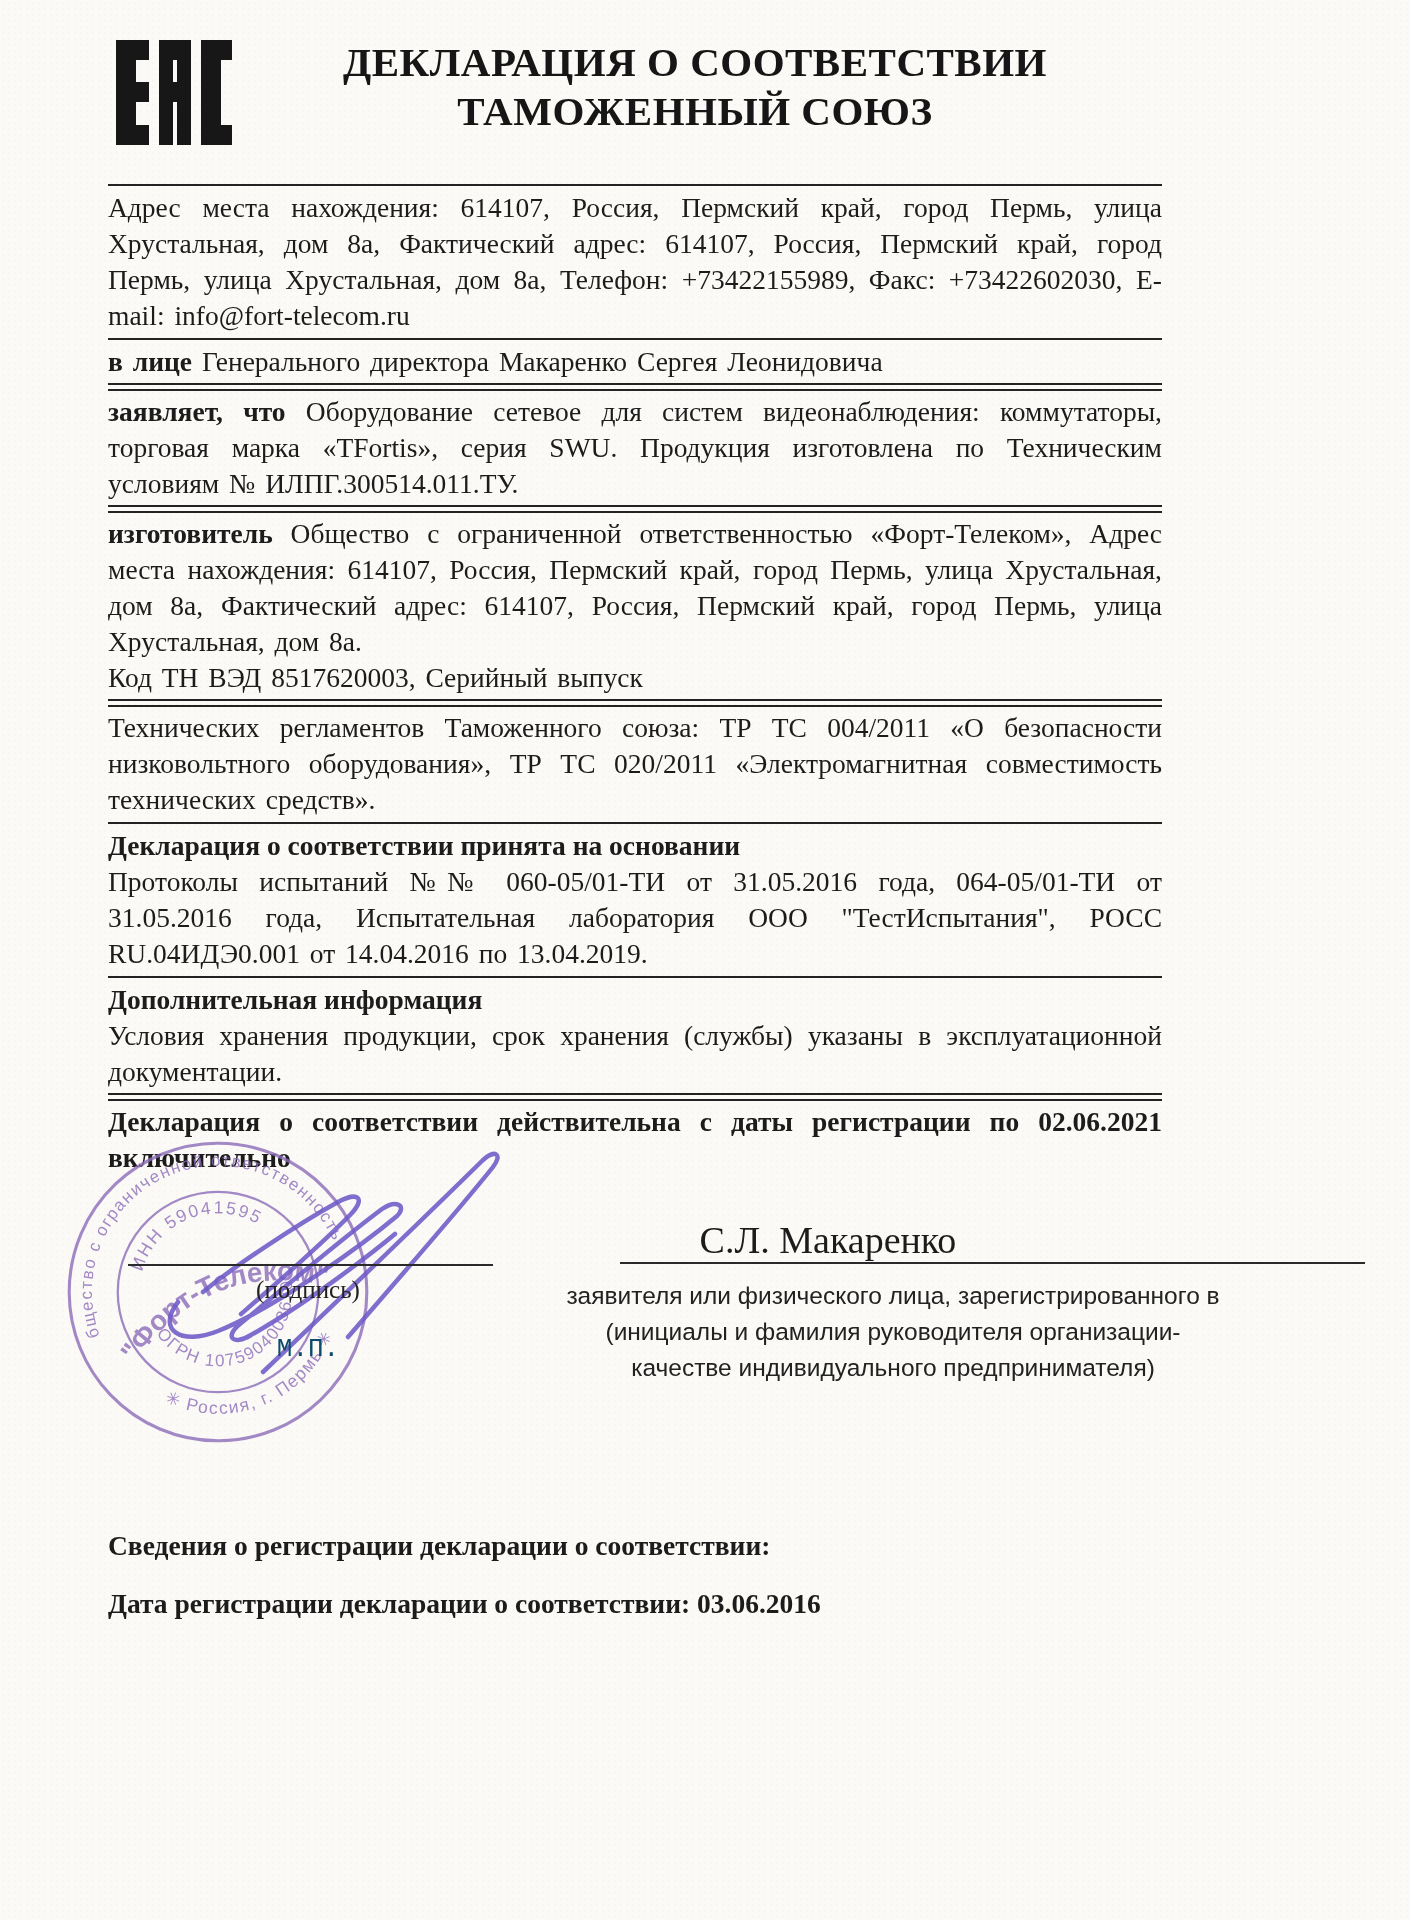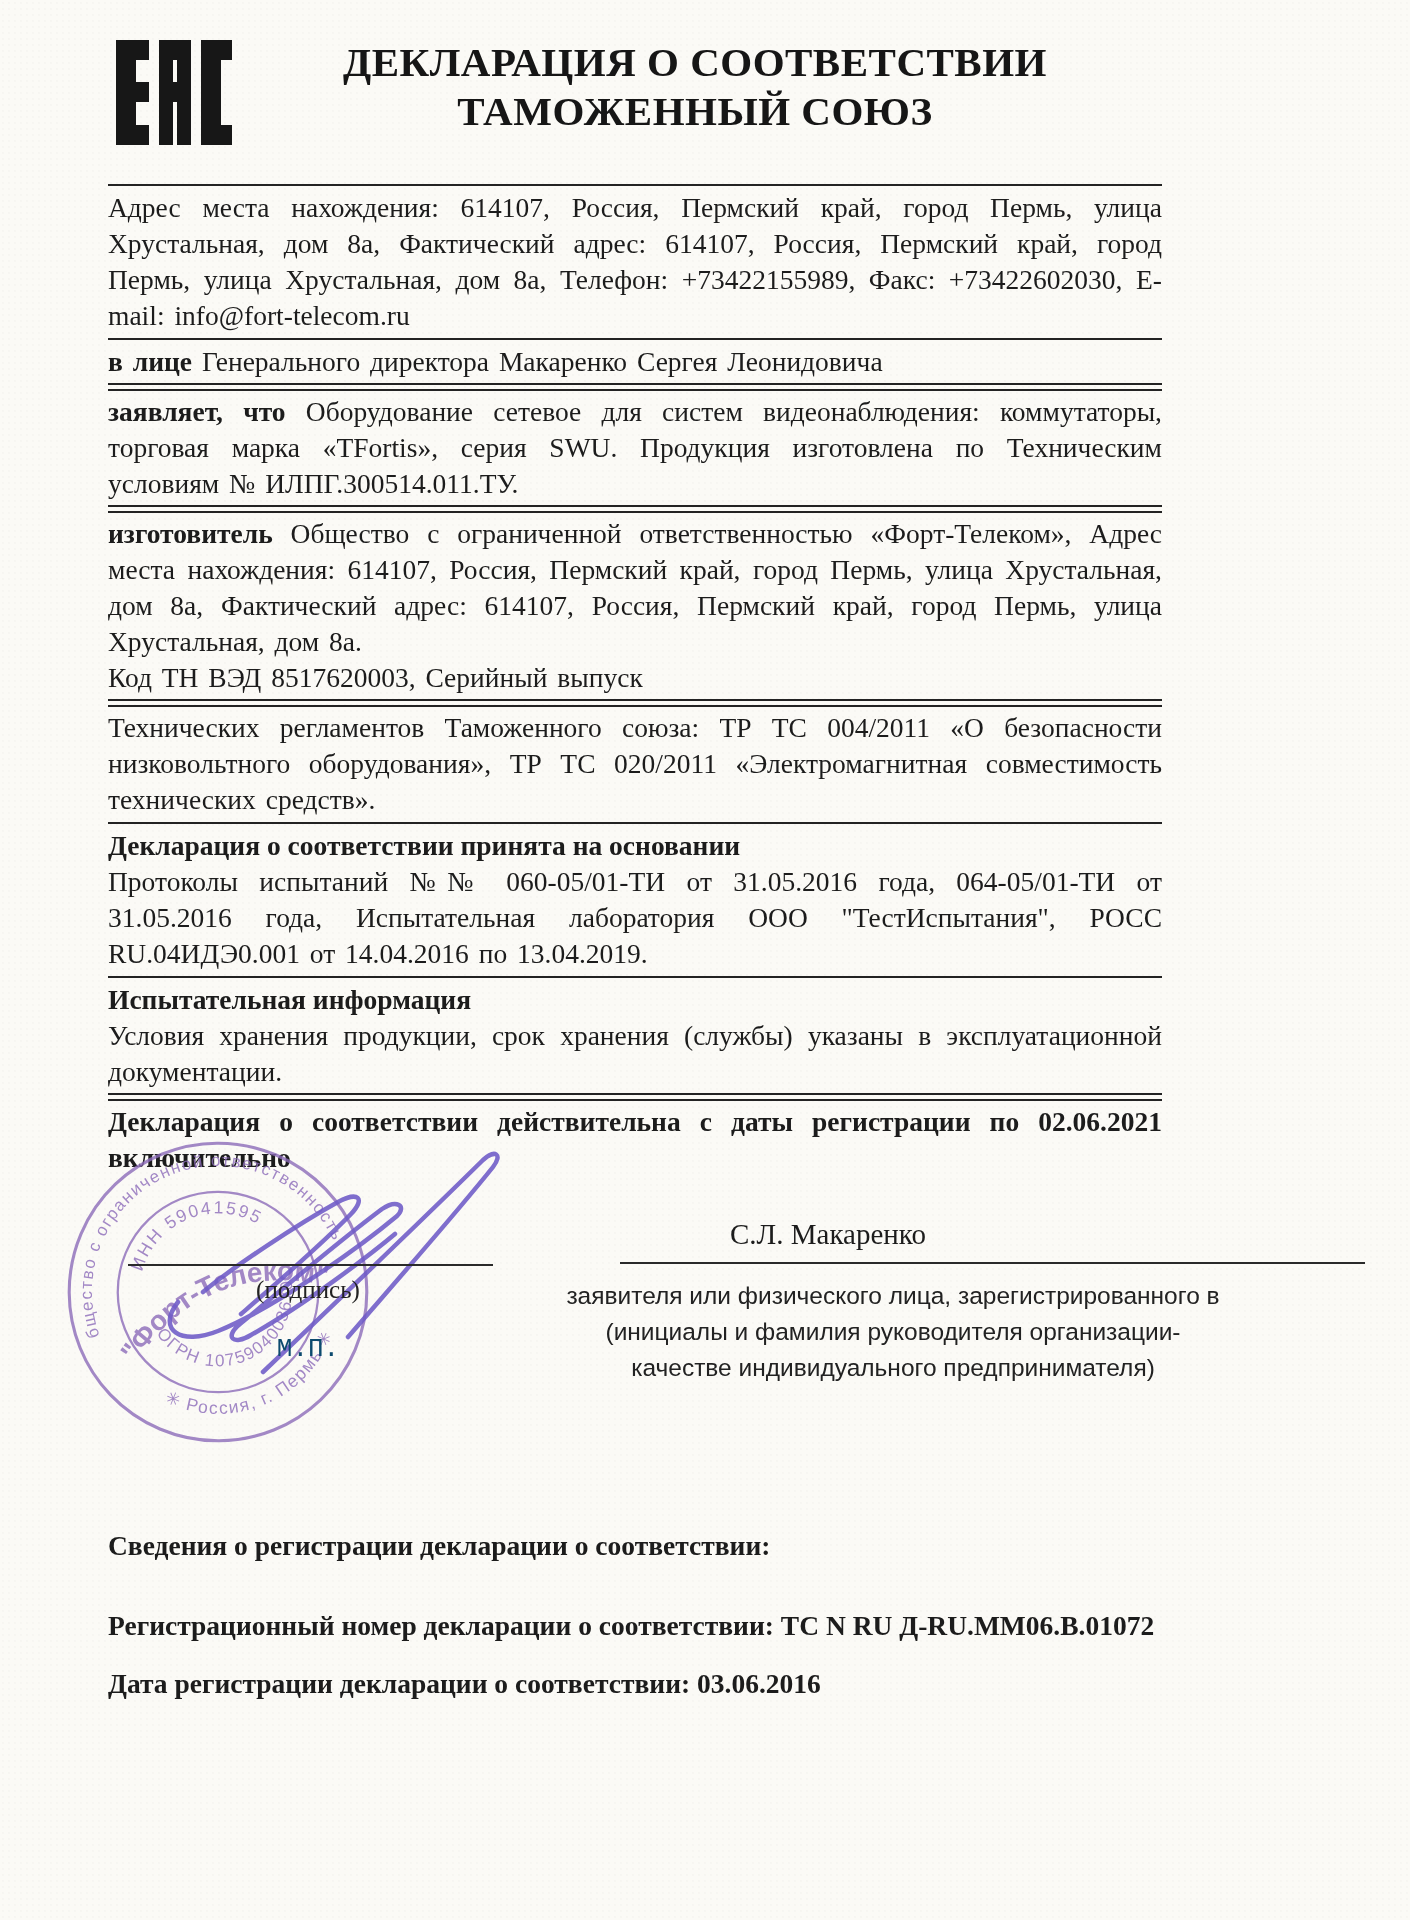--- a/index.html
+++ b/index.html
@@ -27,21 +27,21 @@
   .rule.double{border-top:2px solid #232323;border-bottom:2px solid #232323;height:4px;margin:3px 0}
   .validity{font-weight:bold;word-spacing:9px}
   
   .sign-area{position:relative;height:300px;margin-top:6px}
   .sign-rule-left{position:absolute;top:82px;left:20px;width:365px;border-top:2.5px solid #2a2a2a}
   .sign-rule-right{position:absolute;top:80px;left:512px;width:745px;border-top:2.5px solid #2a2a2a}
   .sig-caption{position:absolute;top:94px;left:85px;width:230px;text-align:center;
     font-family:Liberation Serif, serif;font-size:25px;color:#222}
   .mp{position:absolute;top:152px;left:85px;width:230px;text-align:center;
     font-family:Liberation Mono, monospace;font-size:26px;color:#0c4a6e}
-  .head-name{position:absolute;top:36px;left:460px;width:520px;text-align:center;font-size:29px;color:#1c1c1c}
+  .head-name{position:absolute;top:36px;left:460px;width:520px;text-align:center;font-size:38px;color:#1c1c1c}
   .name-caption{position:absolute;top:96px;left:455px;width:660px;text-align:center;
     font-family:"Liberation Sans",sans-serif;font-size:24.5px;line-height:36px;color:#222}
   .stamp-svg{position:absolute;left:-45px;top:-45px;opacity:.8}
   .sig-svg{position:absolute;left:15px;top:-50px;opacity:.88}
   
   .footer{margin-top:28px}
   .footer p{margin:0;font-weight:bold;font-size:27.5px;line-height:36px}
   .reg-heading{margin-top:46px !important}
   .reg-number{margin-top:44px !important}
   .reg-date{margin-top:22px !important}
@@ -93,21 +93,21 @@
     <p class="doc"><span>Код ТН ВЭД 8517620003, Серийный выпуск</span></p>
     <hr class="rule double">
 
     <p class="doc"><span>Технических регламентов Таможенного союза: ТР ТС 004/2011 «О безопасности низковольтного оборудования», ТР ТС 020/2011 «Электромагнитная совместимость технических средств».</span></p>
     <hr class="rule">
 
     <p class="head">Декларация о соответствии принята на основании</p>
     <p class="doc"><span>Протоколы испытаний №№ 060-05/01-ТИ от 31.05.2016 года, 064-05/01-ТИ от 31.05.2016 года, Испытательная лаборатория ООО "ТестИспытания", РОСС RU.04ИДЭ0.001 от 14.04.2016 по 13.04.2019.</span></p>
     <hr class="rule">
 
-    <p class="head">Испытательная информация</p>
+    <p class="head">Дополнительная информация</p>
     <p class="doc"><span>Условия хранения продукции, срок хранения (службы) указаны в эксплуатационной документации.</span></p>
     <hr class="rule double">
 
     <p class="doc validity"><span>Декларация о соответствии действительна с даты регистрации по 02.06.2021 включительно</span></p>
   </div>
 
   <div class="sign-area">
 
     <svg class="stamp-svg" width="310" height="310" viewBox="0 0 300 300">
       <g transform="rotate(-22 150 150)" fill="none">
@@ -155,17 +155,16 @@
     <div class="head-name">С.Л. Макаренко</div>
     <div class="name-caption">
       <div>заявителя или физического лица, зарегистрированного в</div>
       <div>(инициалы и фамилия руководителя организации-</div>
       <div>качестве индивидуального предпринимателя)</div>
     </div>
   </div>
 
   <div class="footer">
     <p class="reg-heading">Сведения о регистрации декларации о соответствии:</p>
-    <p class="reg-number"><span>Регистрационный номер декларации о соответствии:</span> <span>ТС N RU Д-RU.ММ06.В.01072</span></p>
     <p class="reg-date"><span>Дата регистрации декларации о соответствии:</span> <span>03.06.2016</span></p>
   </div>
 
 </div>
 
 </body></html>

